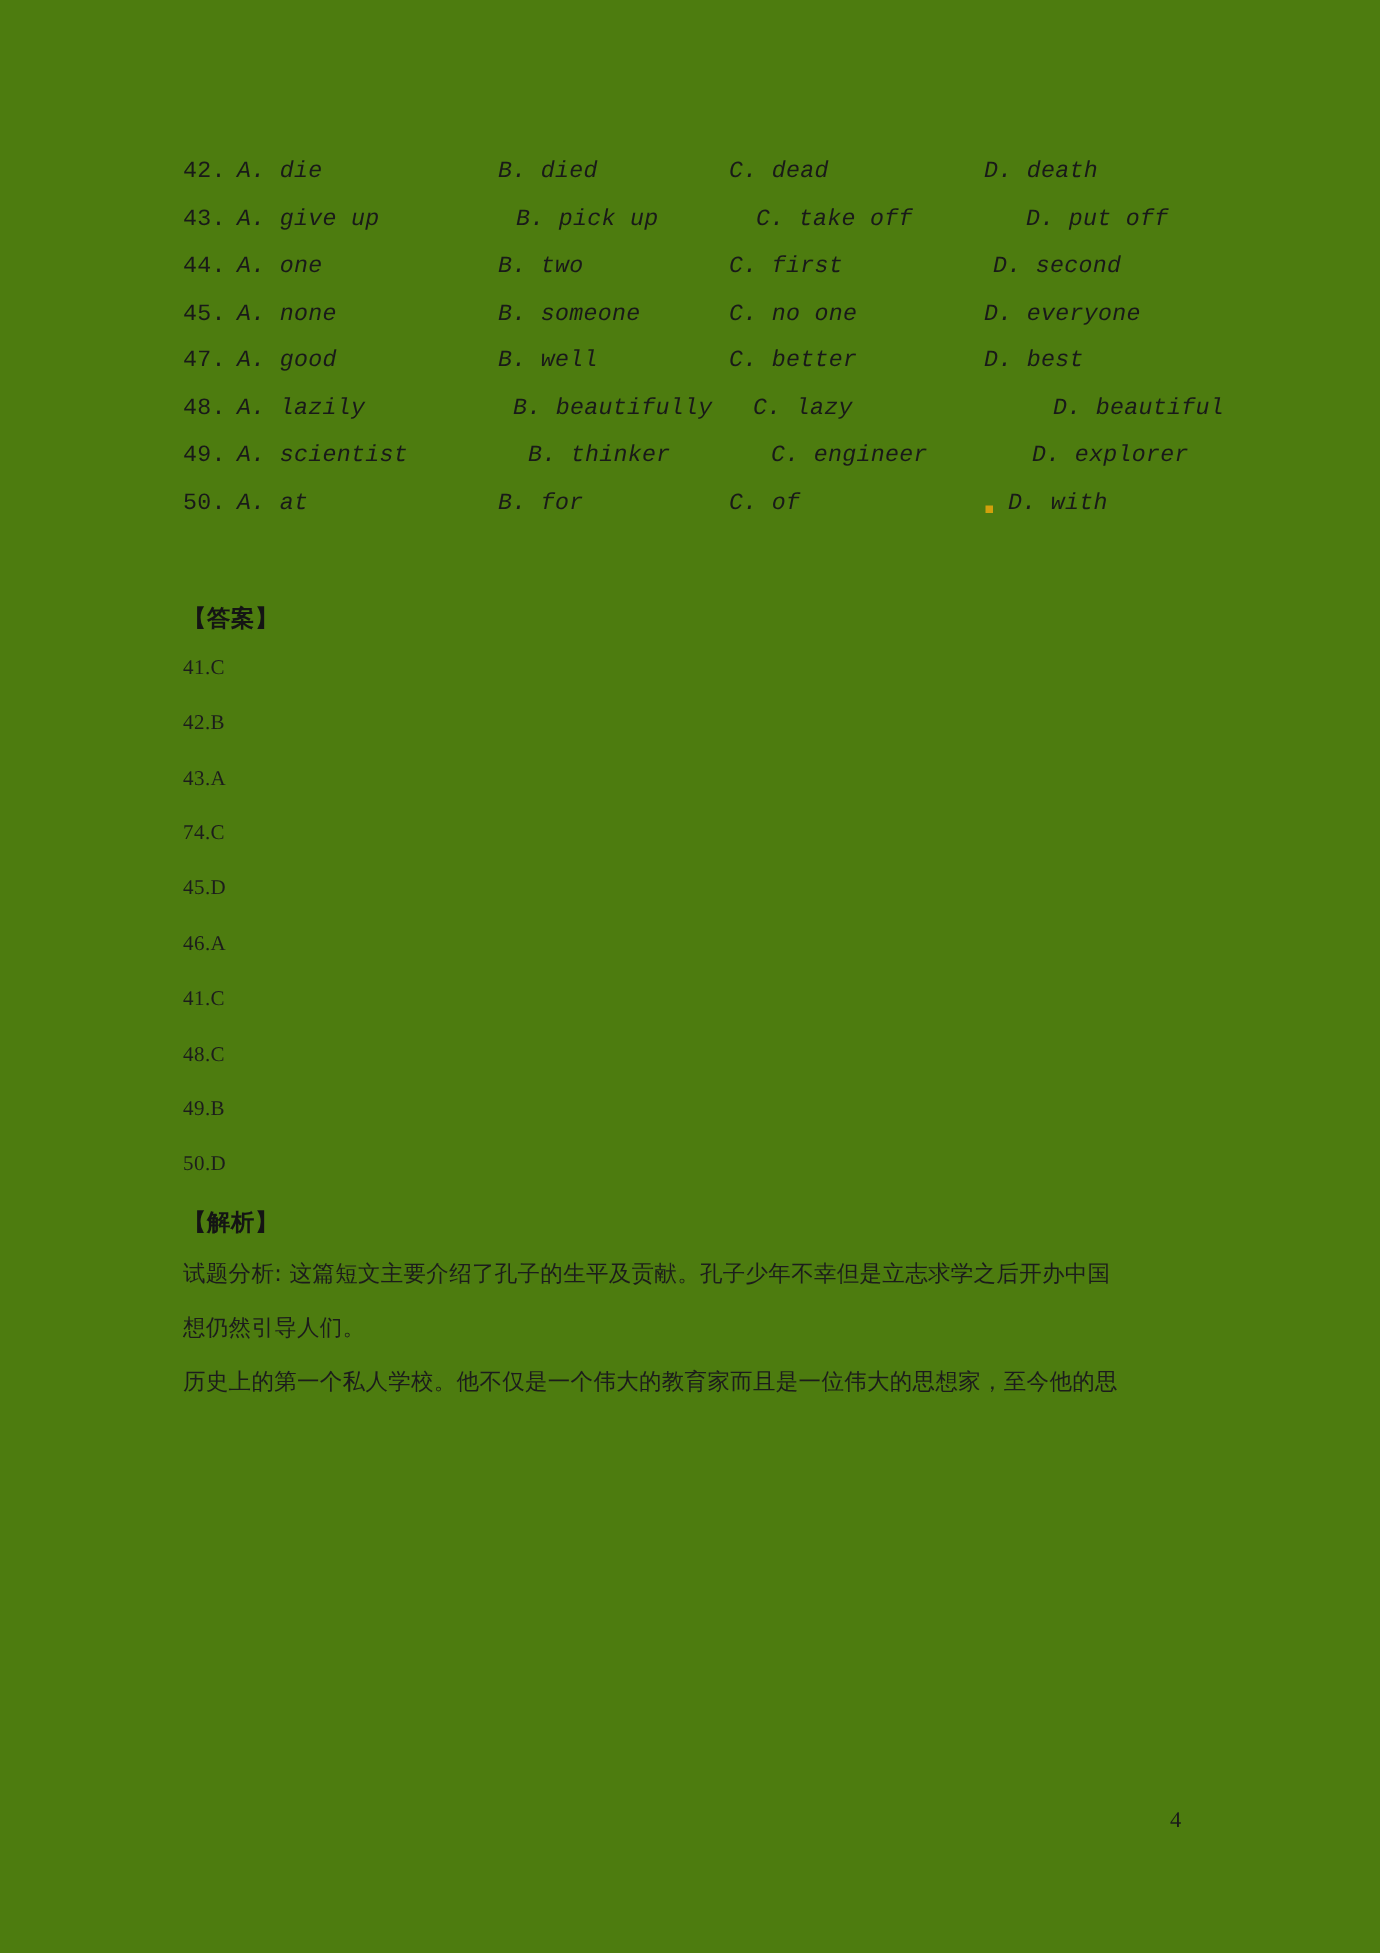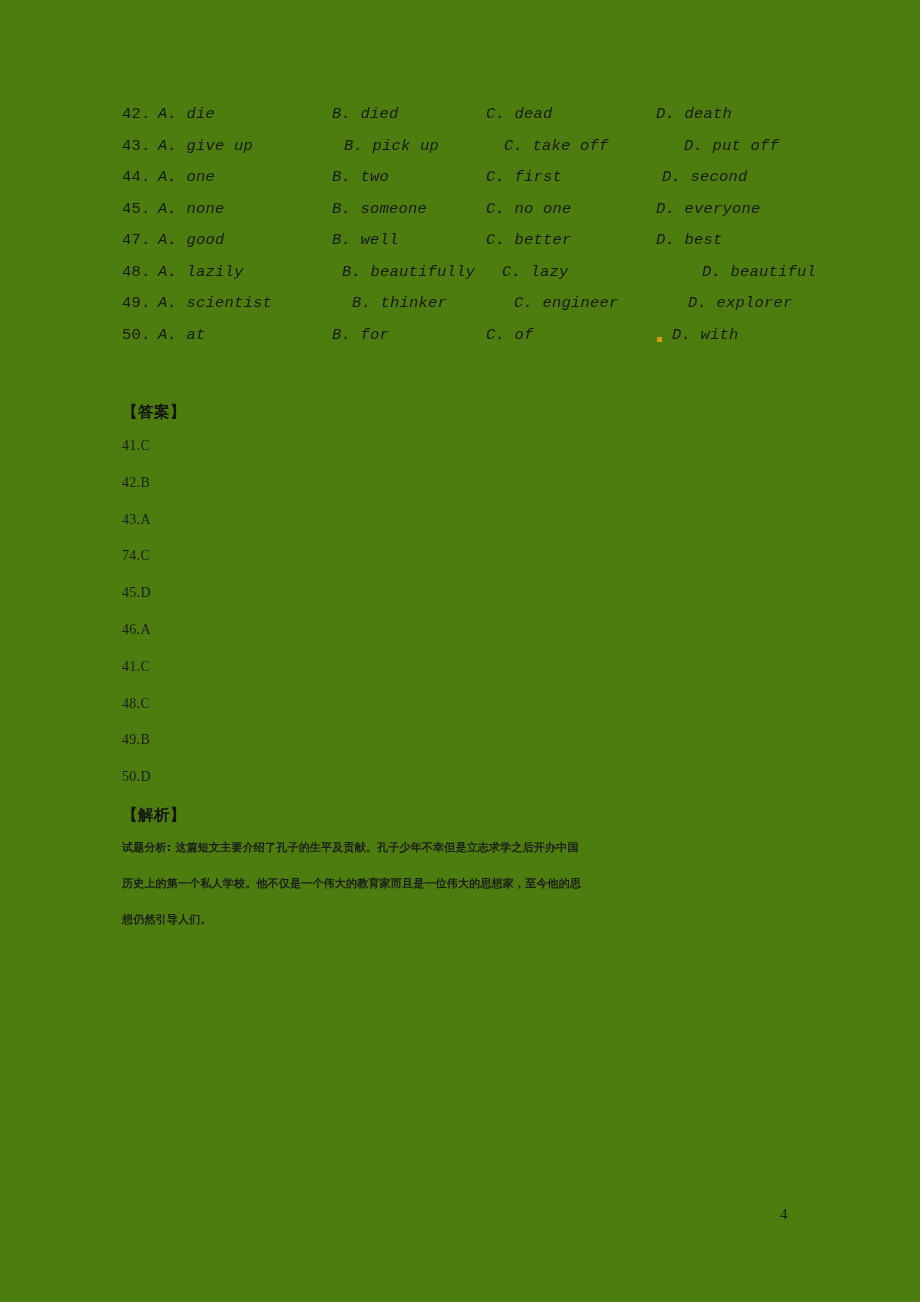--- a/index.html
+++ b/index.html
@@ -119,25 +119,24 @@
   
   .analysis-block {
     position: absolute;
     left: 122px;
     top: 840px;
     width: 676px;
   }
   .analysis-line {
     height: 36px;
     font-family: "DejaVu Sans", "Liberation Sans", sans-serif;
-    font-size: 11px;
+    font-size: 15px;
     color: #1c1c1c;
     white-space: nowrap;
     letter-spacing: 0.2px;
-    font-weight: bold;
   }
 
   
   .page-number {
     position: absolute;
     left: 780px;
     top: 1206px;
     font-family: "Liberation Serif", "DejaVu Serif", serif;
     font-size: 15px;
     color: #1a1a1a;
@@ -231,19 +230,19 @@
     <div class="answer-row">41.C</div>
     <div class="answer-row">48.C</div>
     <div class="answer-row">49.B</div>
     <div class="answer-row">50.D</div>
   </div>
 
   <div class="cn-heading" id="analysis-heading">【解析】</div>
 
   <div class="analysis-block">
     <div class="analysis-line">试题分析: 这篇短文主要介绍了孔子的生平及贡献。孔子少年不幸但是立志求学之后开办中国</div>
+    <div class="analysis-line">想仍然引导人们。</div>
     <div class="analysis-line">历史上的第一个私人学校。他不仅是一个伟大的教育家而且是一位伟大的思想家，至今他的思</div>
-    <div class="analysis-line">想仍然引导人们。</div>
   </div>
 
   <div class="page-number">4</div>
 
 </div>
 
 </body></html>

